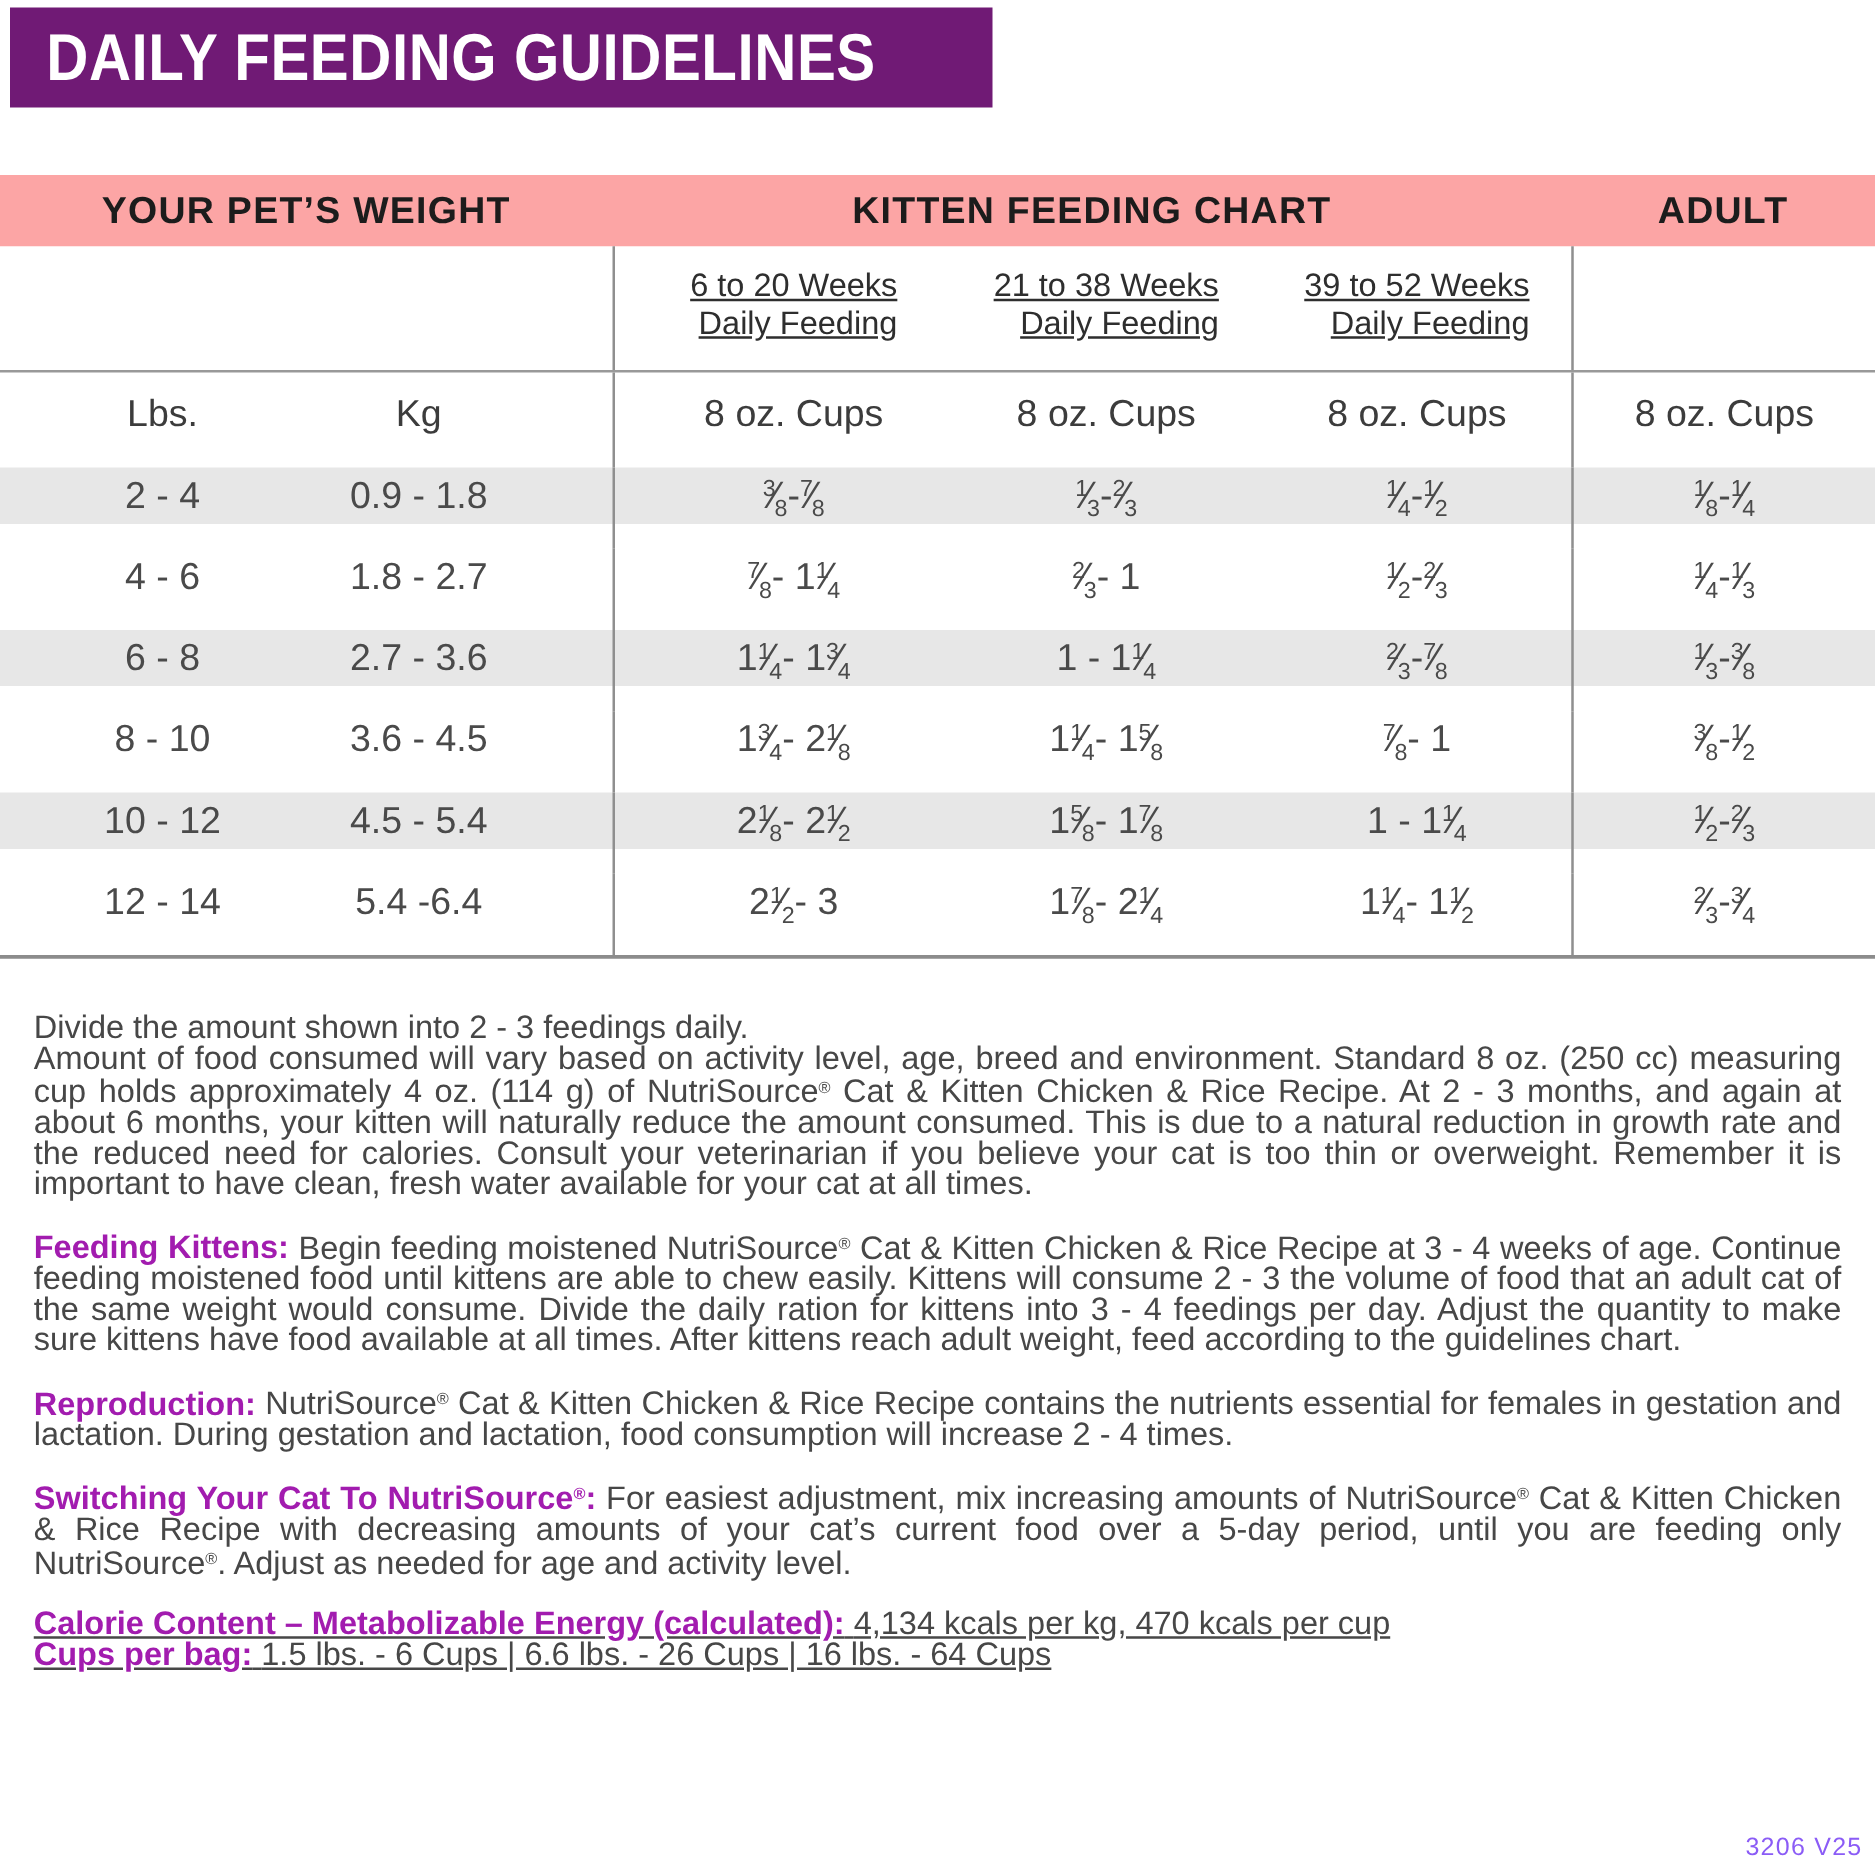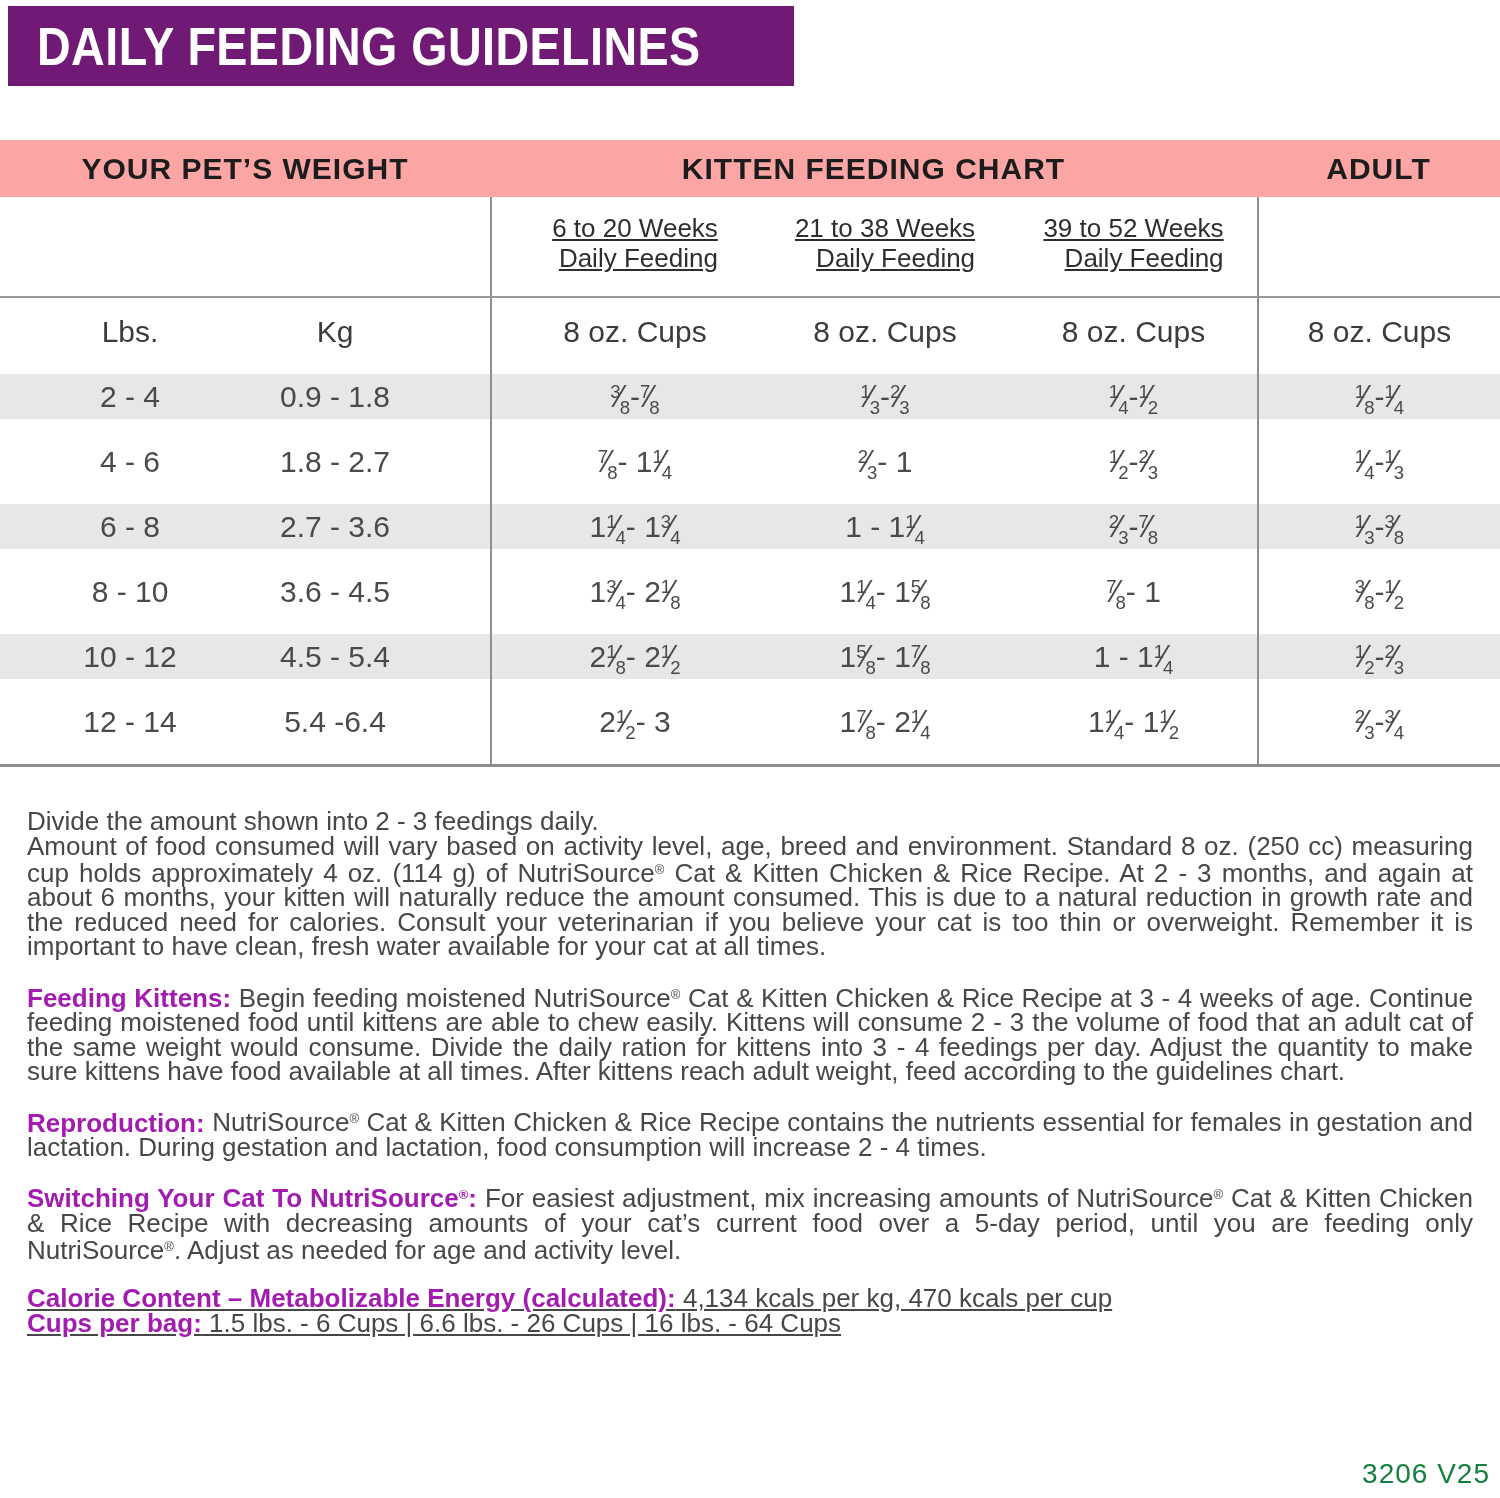--- a/index.html
+++ b/index.html
@@ -118,23 +118,23 @@
   .notes .block { margin: 0 0 24px 0; }
   .notes b { color: #a21caf; }
   .rich sup { font-size: 0.5em; vertical-align: 0.6em; }
   .calline { text-align: left; text-decoration: underline; }
 
   
   .footer-code {
     position: absolute;
     right: 10px;
     bottom: 8px;
-    font-size: 28px;
+    font-size: 20px;
     letter-spacing: 1px;
-    color: #15803d;
+    color: #8b5cf6;
   }
 </style>
 </head>
 <body>
 
 <div class="page">
 
   <div class="banner">
     <span class="banner-title">DAILY FEEDING GUIDELINES</span>
   </div>

